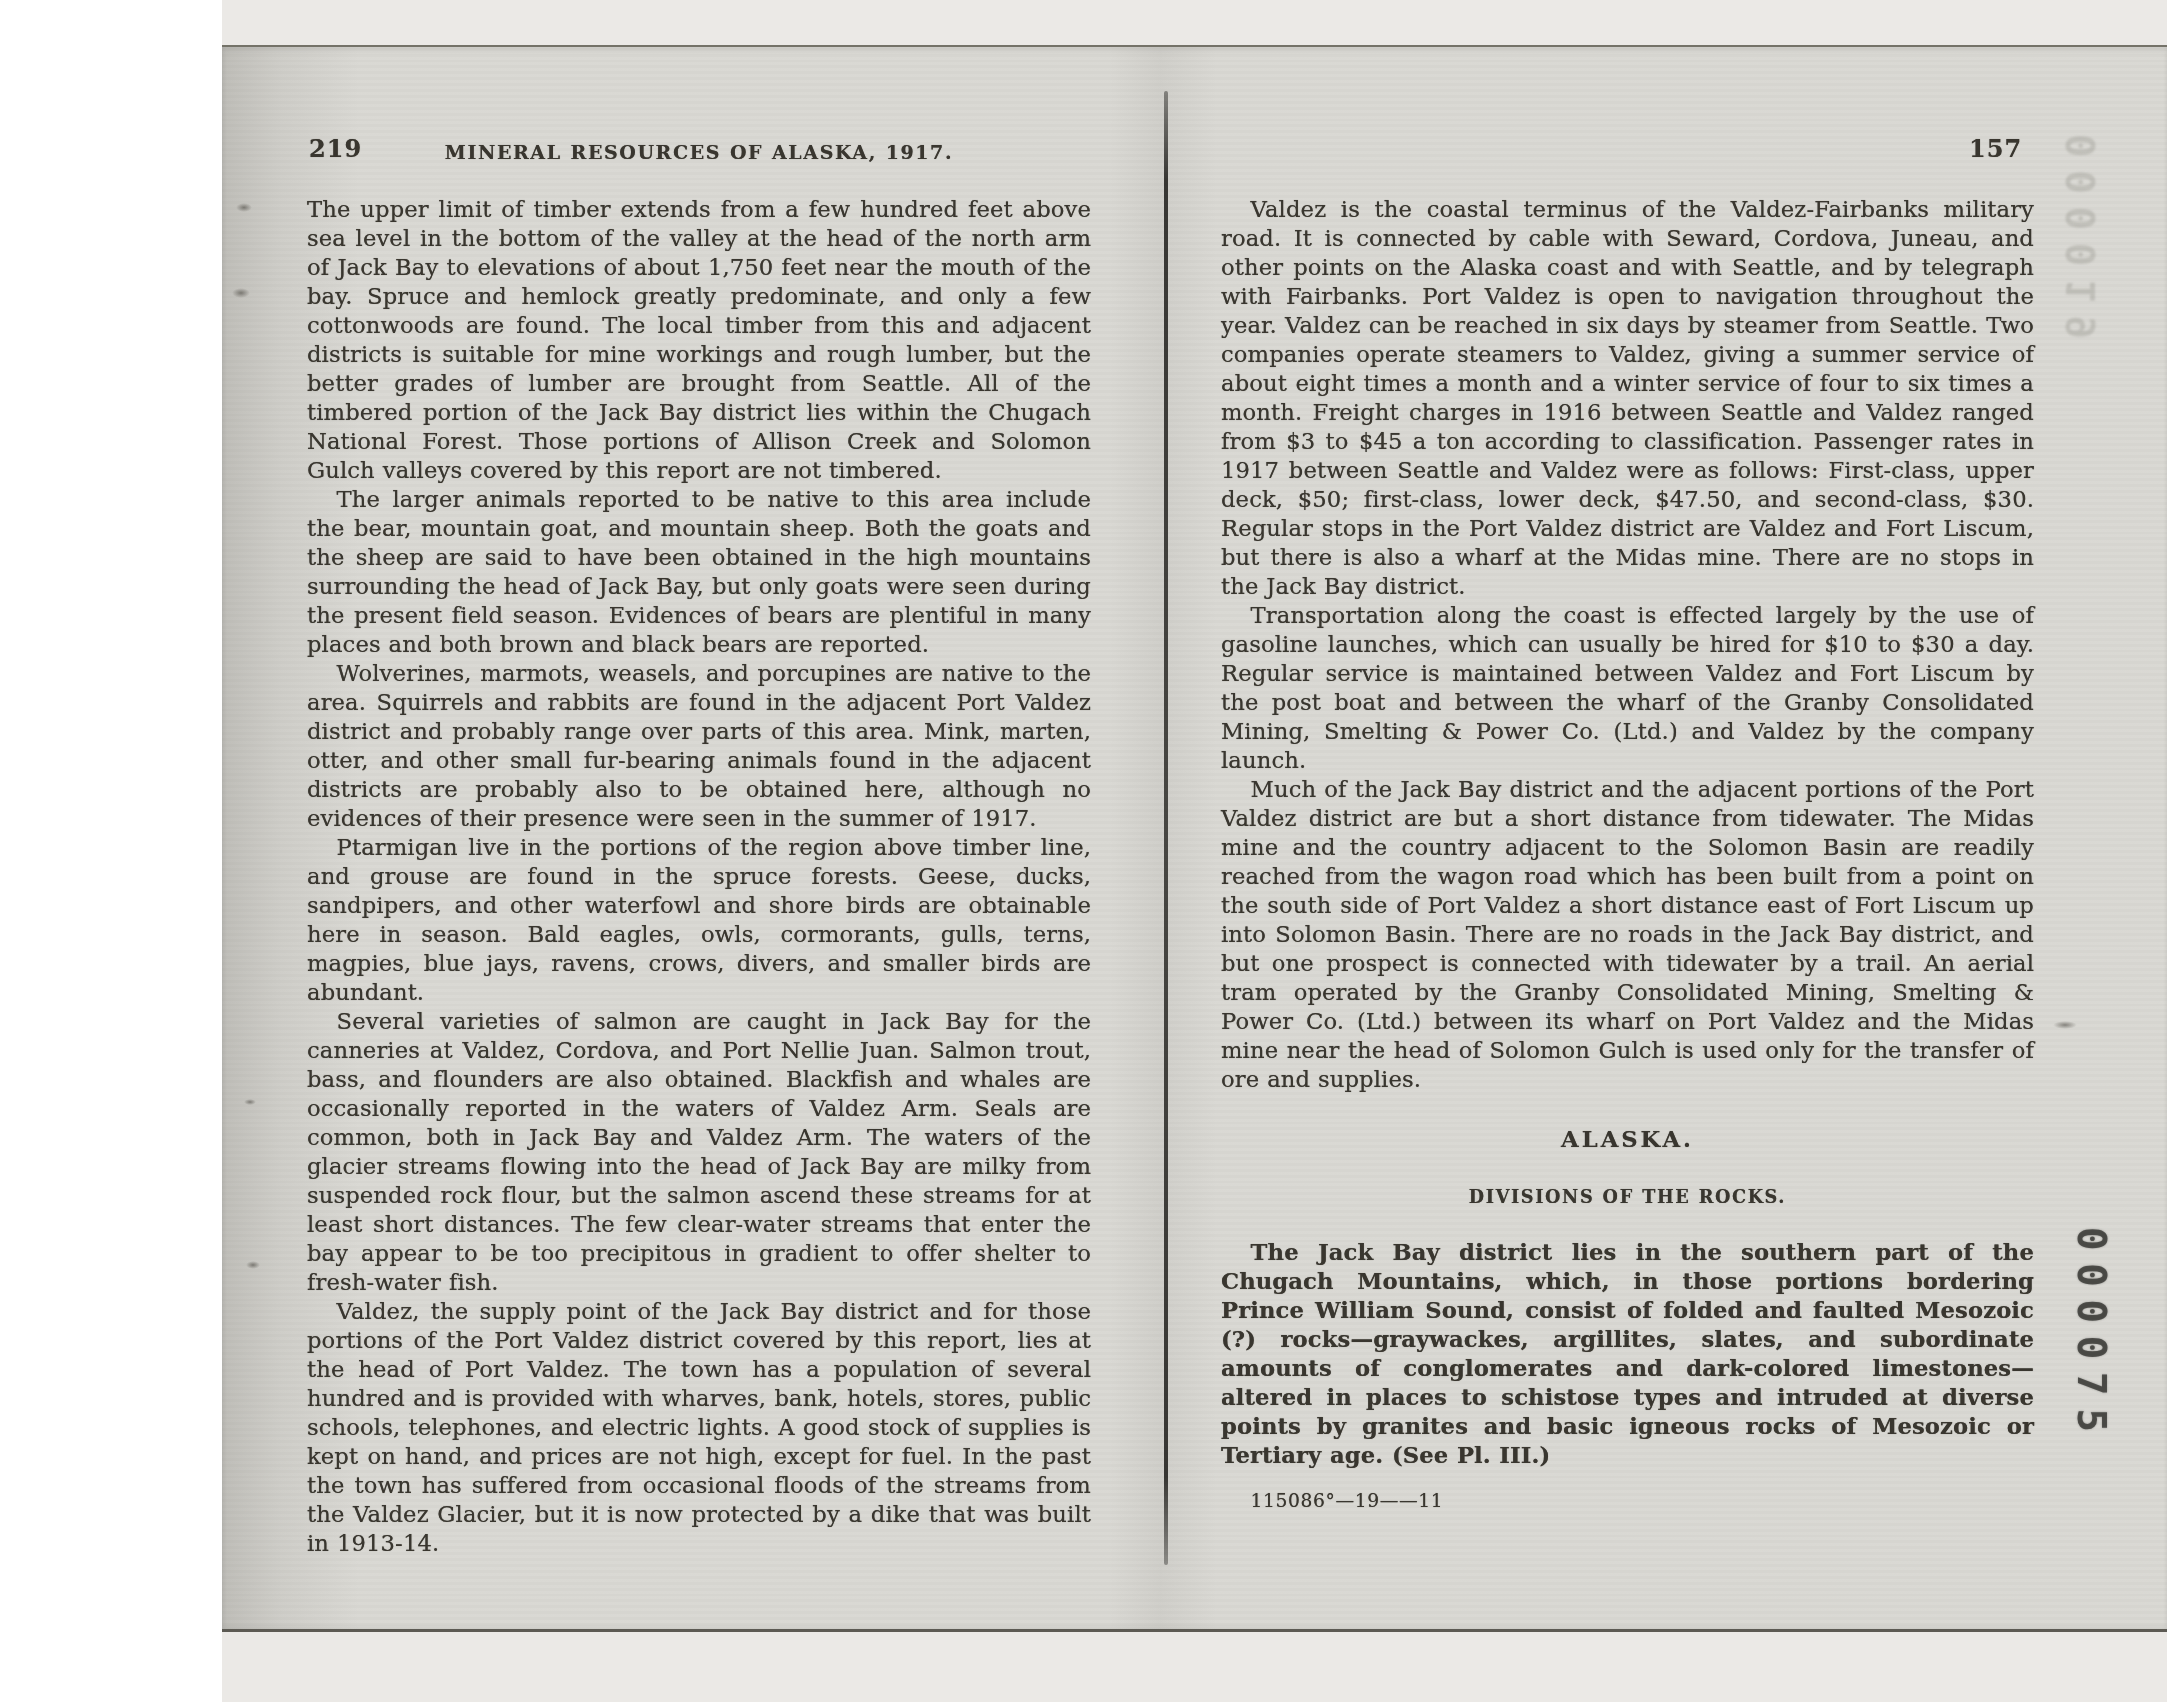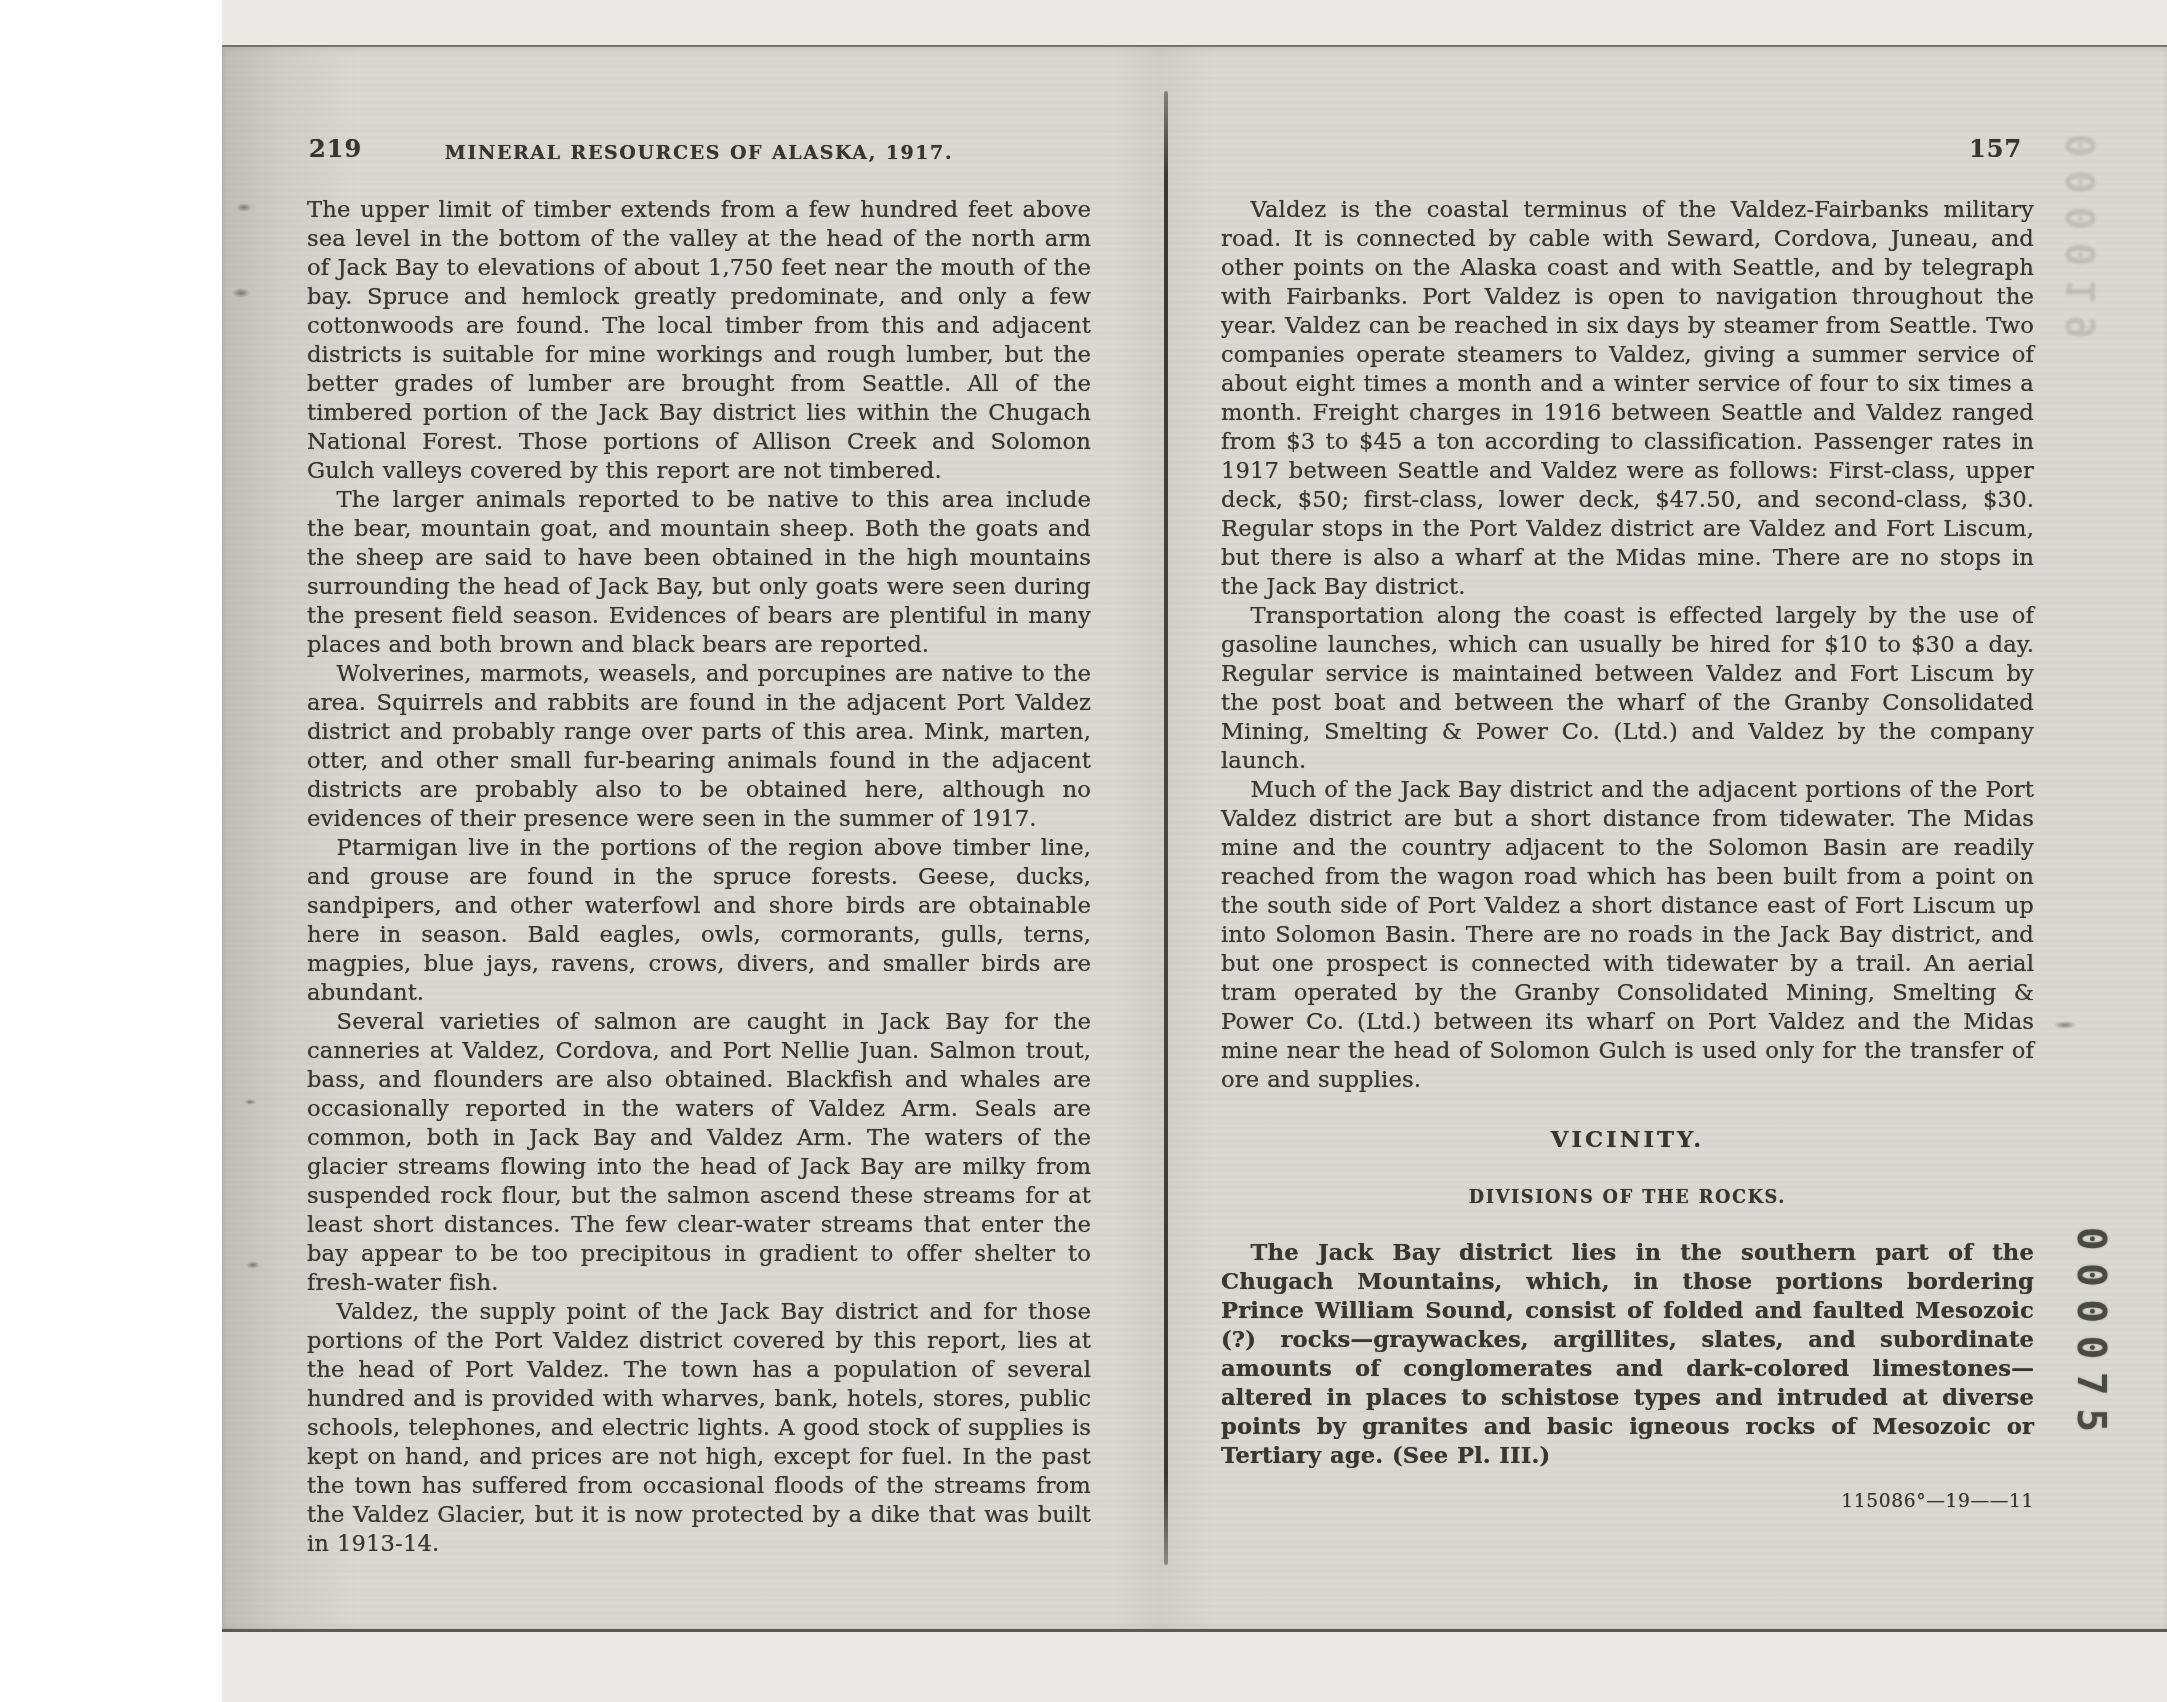--- a/index.html
+++ b/index.html
@@ -39,21 +39,21 @@
   .pagenum.pos-right{right:11.8px;}
   .running-title{
     display:inline-block;font-size:19px;font-weight:bold;letter-spacing:1.6px;
     padding-top:3.9px;white-space:nowrap;
   }
   .col p{margin:0;text-indent:29.6px;}
   .col p.no-indent{text-indent:0;}
   .geo-heading{text-align:center;font-weight:bold;font-size:22.7px;letter-spacing:3px;margin-top:31.5px;text-indent:0;}
   .sub-heading{text-align:center;font-weight:bold;font-size:17.7px;letter-spacing:1.6px;margin-top:27.6px;text-indent:0;}
   .geo-para{margin-top:27.6px !important;font-weight:bold;}
-  .signature-mark{font-size:18.7px;margin-top:15.8px;margin-left:29.6px;letter-spacing:0.6px;text-align:right;}
+  .signature-mark{font-size:18.7px;margin-top:15.8px;margin-left:29.6px;letter-spacing:0.6px;text-align:left;}
   .stamp{
     position:absolute;font-family:"DejaVu Sans Mono","Liberation Mono",monospace;
     font-weight:bold;font-size:39px;letter-spacing:12.8px;white-space:nowrap;
   }
   .stamp-dark{
     left:2114px;top:1227px;color:rgba(52,52,49,0.78);
     transform:rotate(90deg);transform-origin:left top;
     text-shadow:0 0 2px rgba(52,52,49,0.45);
   }
   .stamp-faint{
@@ -95,21 +95,21 @@
     <p>Valdez, the supply point of the Jack Bay district and for those portions of the Port Valdez district covered by this report, lies at the head of Port Valdez.  The town has a population of several hundred and is provided with wharves, bank, hotels, stores, public schools, telephones, and electric lights.  A good stock of supplies is kept on hand, and prices are not high, except for fuel.  In the past the town has suffered from occasional floods of the streams from the Valdez Glacier, but it is now protected by a dike that was built in 1913-14.</p>
   </div>
 
   <div class="col col-right">
     <div class="page-header">
       <span class="pagenum pos-right">157</span>
     </div>
     <p>Valdez is the coastal terminus of the Valdez-Fairbanks military road.  It is connected by cable with Seward, Cordova, Juneau, and other points on the Alaska coast and with Seattle, and by telegraph with Fairbanks.  Port Valdez is open to navigation throughout the year.  Valdez can be reached in six days by steamer from Seattle.  Two companies operate steamers to Valdez, giving a summer service of about eight times a month and a winter service of four to six times a month.  Freight charges in 1916 between Seattle and Valdez ranged from $3 to $45 a ton according to classification.  Passenger rates in 1917 between Seattle and Valdez were as follows: First-class, upper deck, $50; first-class, lower deck, $47.50, and second-class, $30.  Regular stops in the Port Valdez district are Valdez and Fort Liscum, but there is also a wharf at the Midas mine.  There are no stops in the Jack Bay district.</p>
     <p>Transportation along the coast is effected largely by the use of gasoline launches, which can usually be hired for $10 to $30 a day.  Regular service is maintained between Valdez and Fort Liscum by the post boat and between the wharf of the Granby Consolidated Mining, Smelting &amp; Power Co. (Ltd.) and Valdez by the company launch.</p>
     <p>Much of the Jack Bay district and the adjacent portions of the Port Valdez district are but a short distance from tidewater.  The Midas mine and the country adjacent to the Solomon Basin are readily reached from the wagon road which has been built from a point on the south side of Port Valdez a short distance east of Fort Liscum up into Solomon Basin.  There are no roads in the Jack Bay district, and but one prospect is connected with tidewater by a trail.  An aerial tram operated by the Granby Consolidated Mining, Smelting &amp; Power Co. (Ltd.) between its wharf on Port Valdez and the Midas mine near the head of Solomon Gulch is used only for the transfer of ore and supplies.</p>
-    <div class="geo-heading">VICINITY.</div>
+    <div class="geo-heading">ALASKA.</div>
     <div class="sub-heading">DIVISIONS OF THE ROCKS.</div>
     <p class="geo-para">The Jack Bay district lies in the southern part of the Chugach Mountains, which, in those portions bordering Prince William Sound, consist of folded and faulted Mesozoic (?) rocks—graywackes, argillites, slates, and subordinate amounts of conglomerates and dark-colored limestones—altered in places to schistose types and intruded at diverse points by granites and basic igneous rocks of Mesozoic or Tertiary age.   (See Pl. III.)</p>
     <div class="signature-mark">115086°—19——11</div>
   </div>
 
   <div class="stamp stamp-dark">000075</div>
   <div class="stamp stamp-faint">000019</div>
 
   <div class="smudge sm1"></div>
   <div class="smudge sm2"></div>

